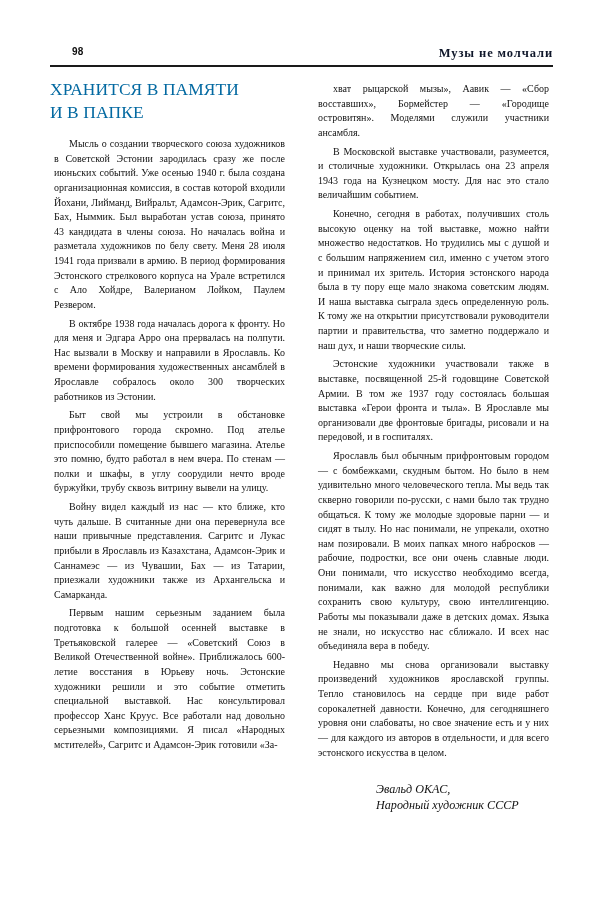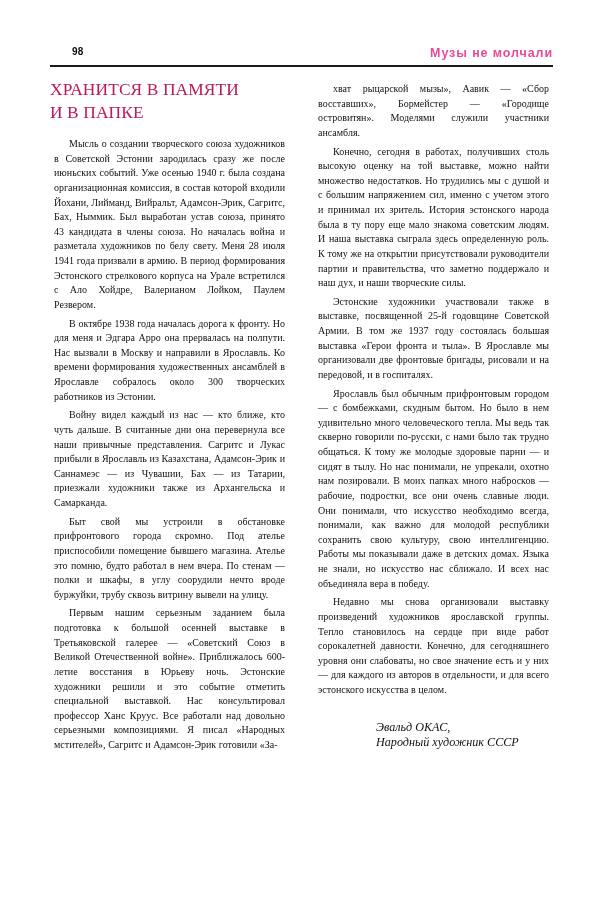--- a/index.html
+++ b/index.html
@@ -40,25 +40,25 @@
     font-weight: bold;
     font-size: 10px;
     letter-spacing: 0.2px;
     color: #0d0d0d;
     margin-left: 22px;
   }
   .runtitle {
     position: absolute;
     right: 0;
     top: 0;
-    font-family: Liberation Sans, sans-serif;
+    font-family: Liberation Serif, serif;
     font-weight: bold;
     font-size: 12.5px;
     letter-spacing: 0.9px;
-    color: #ec4899;
+    color: #0f172a;
     white-space: nowrap;
   }
   .rule {
     position: absolute;
     left: 50px;
     top: 65px;
     width: 503px;
     height: 2px;
     background: #1a1a1a;
   }
@@ -73,21 +73,21 @@
   .col-right { left: 314px; }
 
   .article-title {
     font-family: "Liberation Serif", "DejaVu Serif", serif;
     font-weight: normal;
     font-style: normal;
     font-size: 17.4px;
     line-height: 23px;
     letter-spacing: 0.1px;
     margin: 0 0 13px 0;
-    color: #be185d;
+    color: #0369a1;
     white-space: pre-line;
   }
 
   p.body {
     margin: 4px;
     font-size: 10px;
     line-height: 14.62px;
     text-align: justify;
     text-justify: inter-word;
     text-indent: 15px;
@@ -117,27 +117,28 @@
     <span class="folio">98</span>
     <span class="runtitle">Музы не молчали</span>
   </div>
   <div class="rule"></div>
 
   <div class="col col-left">
     <h1 class="article-title">ХРАНИТСЯ В ПАМЯТИ
 И В ПАПКЕ</h1>
     <p class="body">Мысль о создании творческого союза художников в Советской Эстонии зародилась сразу же после июньских событий. Уже осенью 1940 г. была создана организационная комиссия, в состав которой входили Йохани, Лийманд, Вийральт, Адамсон-Эрик, Сагритс, Бах, Ныммик. Был выработан устав союза, принято 43 кандидата в члены союза. Но началась война и разметала художников по белу свету. Меня 28 июля 1941 года призвали в армию. В период формирования Эстонского стрелкового корпуса на Урале встретился с Ало Хойдре, Валерианом Лойком, Паулем Резвером.</p>
     <p class="body">В октябре 1938 года началась дорога к фронту. Но для меня и Эдгара Арро она прервалась на полпути. Нас вызвали в Москву и направили в Ярославль. Ко времени формирования художественных ансамблей в Ярославле собралось около 300 творческих работников из Эстонии.</p>
+    <p class="body">Быт свой мы устроили в обстановке прифронтового города скромно. Под ателье приспособили помещение бывшего магазина. Ателье это помню, будто работал в нем вчера. По стенам — полки и шкафы, в углу соорудили нечто вроде буржуйки, трубу сквозь витрину вывели на улицу.</p>
     <p class="body">Войну видел каждый из нас — кто ближе, кто чуть дальше. В считанные дни она перевернула все наши привычные представления. Сагритс и Лукас прибыли в Ярославль из Казахстана, Адамсон-Эрик и Саннамеэс — из Чувашии, Бах — из Татарии, приезжали художники также из Архангельска и Самарканда.</p>
-    <p class="body">Быт свой мы устроили в обстановке прифронтового города скромно. Под ателье приспособили помещение бывшего магазина. Ателье это помню, будто работал в нем вчера. По стенам — полки и шкафы, в углу соорудили нечто вроде буржуйки, трубу сквозь витрину вывели на улицу.</p>
     <p class="body">Первым нашим серьезным заданием была подготовка к большой осенней выставке в Третьяковской галерее — «Советский Союз в Великой Отечественной войне». Приближалось 600-летие восстания в Юрьеву ночь. Эстонские художники решили и это событие отметить специальной выставкой. Нас консультировал профессор Ханс Круус. Все работали над довольно серьезными композициями. Я писал «Народных мстителей», Сагритс и Адамсон-Эрик готовили «За-</p>
   </div>
 
   <div class="col col-right">
     <p class="body">хват рыцарской мызы», Аавик — «Сбор восставших», Бормейстер — «Городище островитян». Моделями служили участники ансамбля.</p>
+    <p class="body">В Московской выставке участвовали, разумеется, и столичные художники. Открылась она 23 апреля 1943 года на Кузнецком мосту. Для нас это стало величайшим событием.</p>
     <p class="body">Конечно, сегодня в работах, получивших столь высокую оценку на той выставке, можно найти множество недостатков. Но трудились мы с душой и с большим напряжением сил, именно с учетом этого и принимал их зритель. История эстонского народа была в ту пору еще мало знакома советским людям. И наша выставка сыграла здесь определенную роль. К тому же на открытии присутствовали руководители партии и правительства, что заметно поддержало и наш дух, и наши творческие силы.</p>
     <p class="body">Эстонские художники участвовали также в выставке, посвященной 25-й годовщине Советской Армии. В том же 1937 году состоялась большая выставка «Герои фронта и тыла». В Ярославле мы организовали две фронтовые бригады, рисовали и на передовой, и в госпиталях.</p>
     <p class="body">Ярославль был обычным прифронтовым городом — с бомбежками, скудным бытом. Но было в нем удивительно много человеческого тепла. Мы ведь так скверно говорили по-русски, с нами было так трудно общаться. К тому же молодые здоровые парни — и сидят в тылу. Но нас понимали, не упрекали, охотно нам позировали. В моих папках много набросков — рабочие, подростки, все они очень славные люди. Они понимали, что искусство необходимо всегда, понимали, как важно для молодой республики сохранить свою культуру, свою интеллигенцию. Работы мы показывали даже в детских домах. Языка не знали, но искусство нас сближало. И всех нас объединяла вера в победу.</p>
     <p class="body">Недавно мы снова организовали выставку произведений художников ярославской группы. Тепло становилось на сердце при виде работ сорокалетней давности. Конечно, для сегодняшнего уровня они слабоваты, но свое значение есть и у них — для каждого из авторов в отдельности, и для всего эстонского искусства в целом.</p>
     <div class="signature">Эвальд ОКАС,
 Народный художник СССР</div>
   </div>
 
 </div>
 

